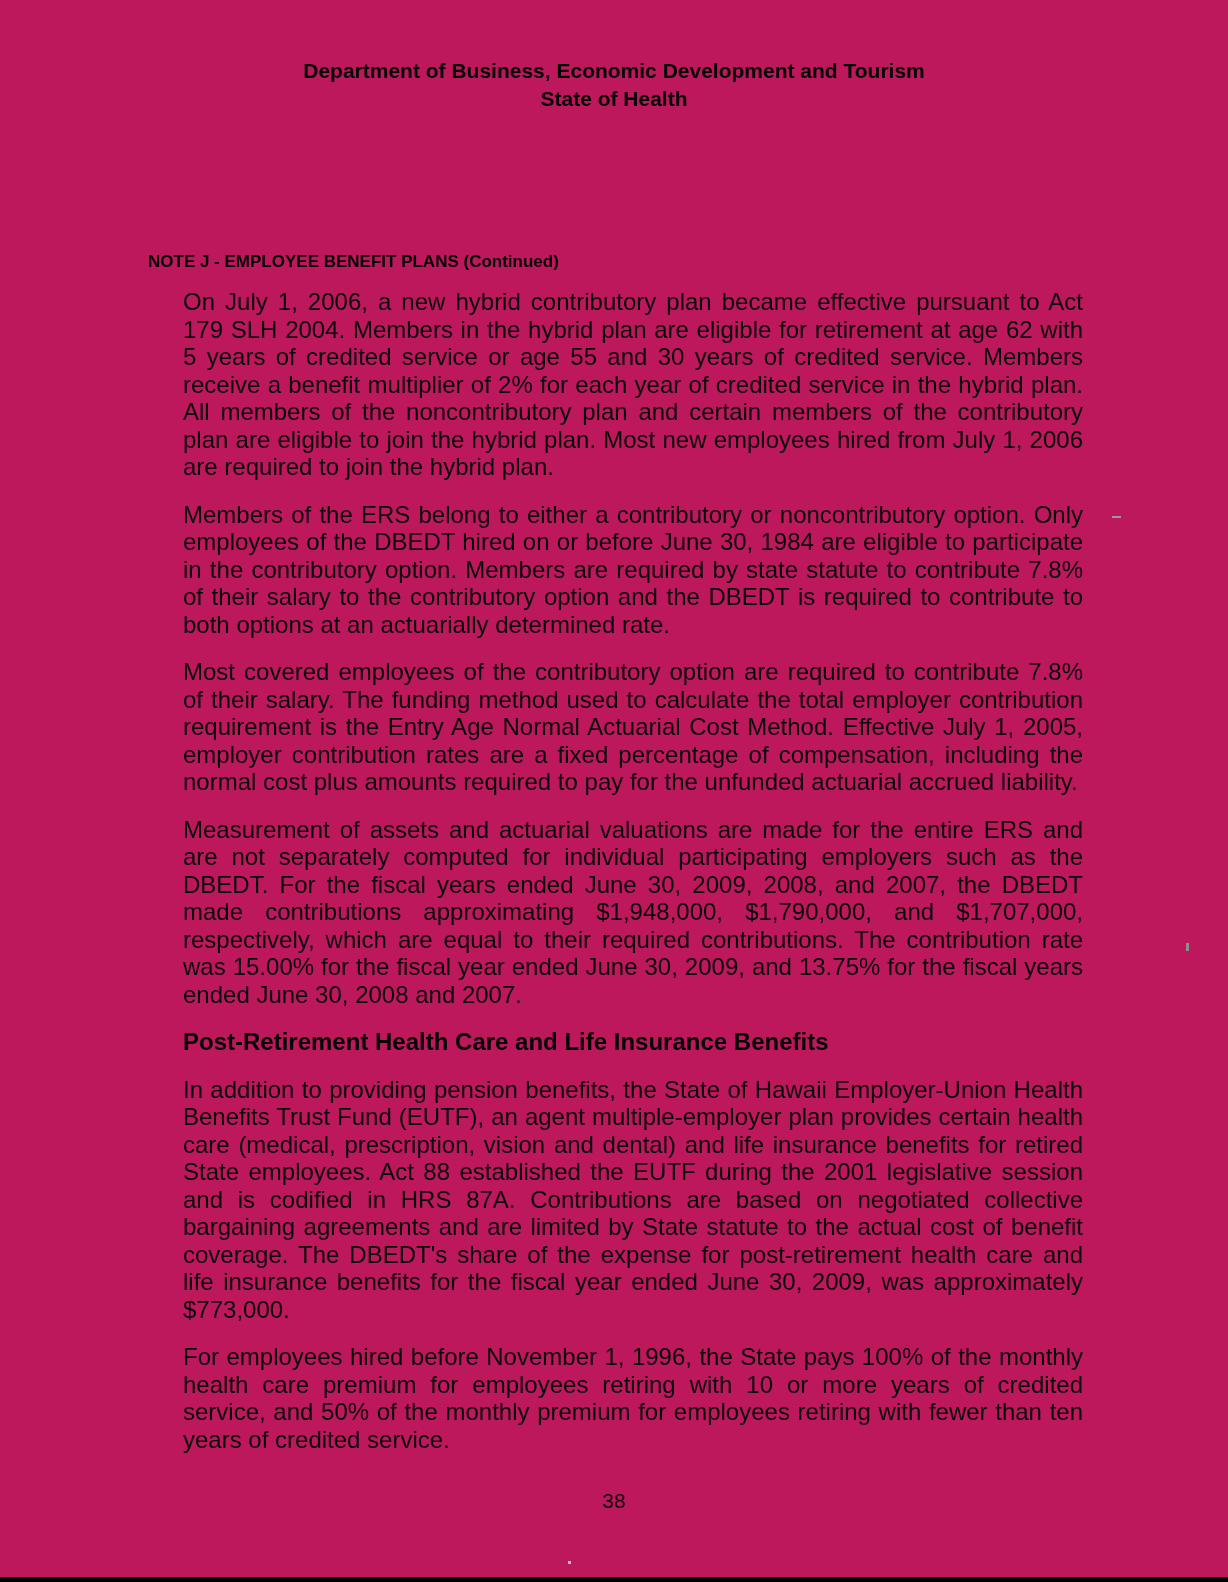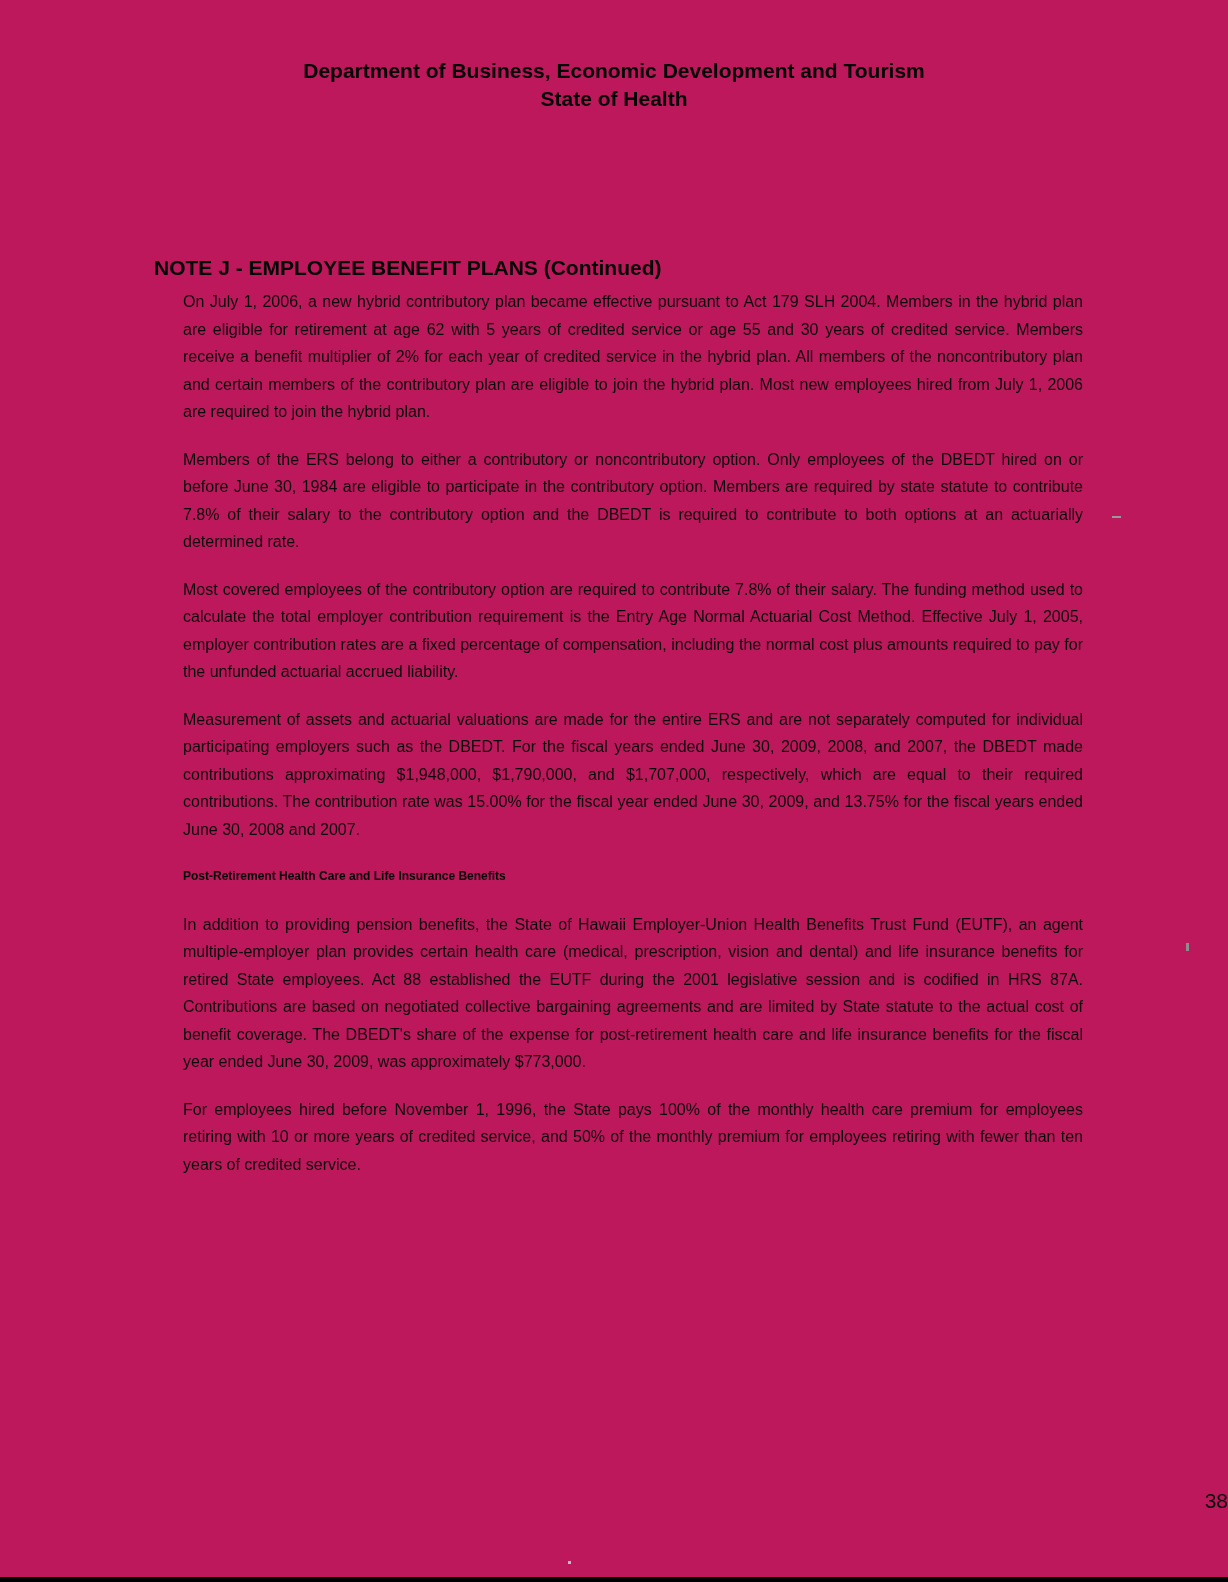--- a/index.html
+++ b/index.html
@@ -24,52 +24,52 @@
     text-align: center;
     font-weight: 700;
     font-size: 21px;
     line-height: 28px;
     color: #050505;
   }
   .note-heading {
     position: absolute;
     top: 248px;
     left: 148px;
-    margin: 6px;
+    margin: 0;
     font-weight: 700;
-    font-size: 21px;
+    font-size: 17px;
     line-height: 27px;
     color: #050505;
   }
   .doc-body {
     position: absolute;
     top: 288px;
     left: 183px;
     width: 900px;
   }
   .doc-body p {
     margin: 0 0 20px 0;
-    font-size: 16px;
+    font-size: 24px;
     line-height: 27.5px;
     text-align: justify;
     color: #0a0a0a;
   }
   .subheading {
     margin: 0 0 20px 0;
     font-weight: 700;
-    font-size: 12px;
+    font-size: 24px;
     line-height: 27.5px;
     color: #050505;
   }
   .page-number {
     position: absolute;
     top: 1489px;
     left: 0;
     right: 0;
-    text-align: right;
+    text-align: center;
     font-size: 21px;
     color: #0a0a0a;
   }
   .artifact-dash {
     position: absolute;
     top: 516px;
     left: 1112px;
     width: 9px;
     height: 2px;
     background: #9a9a9a;

